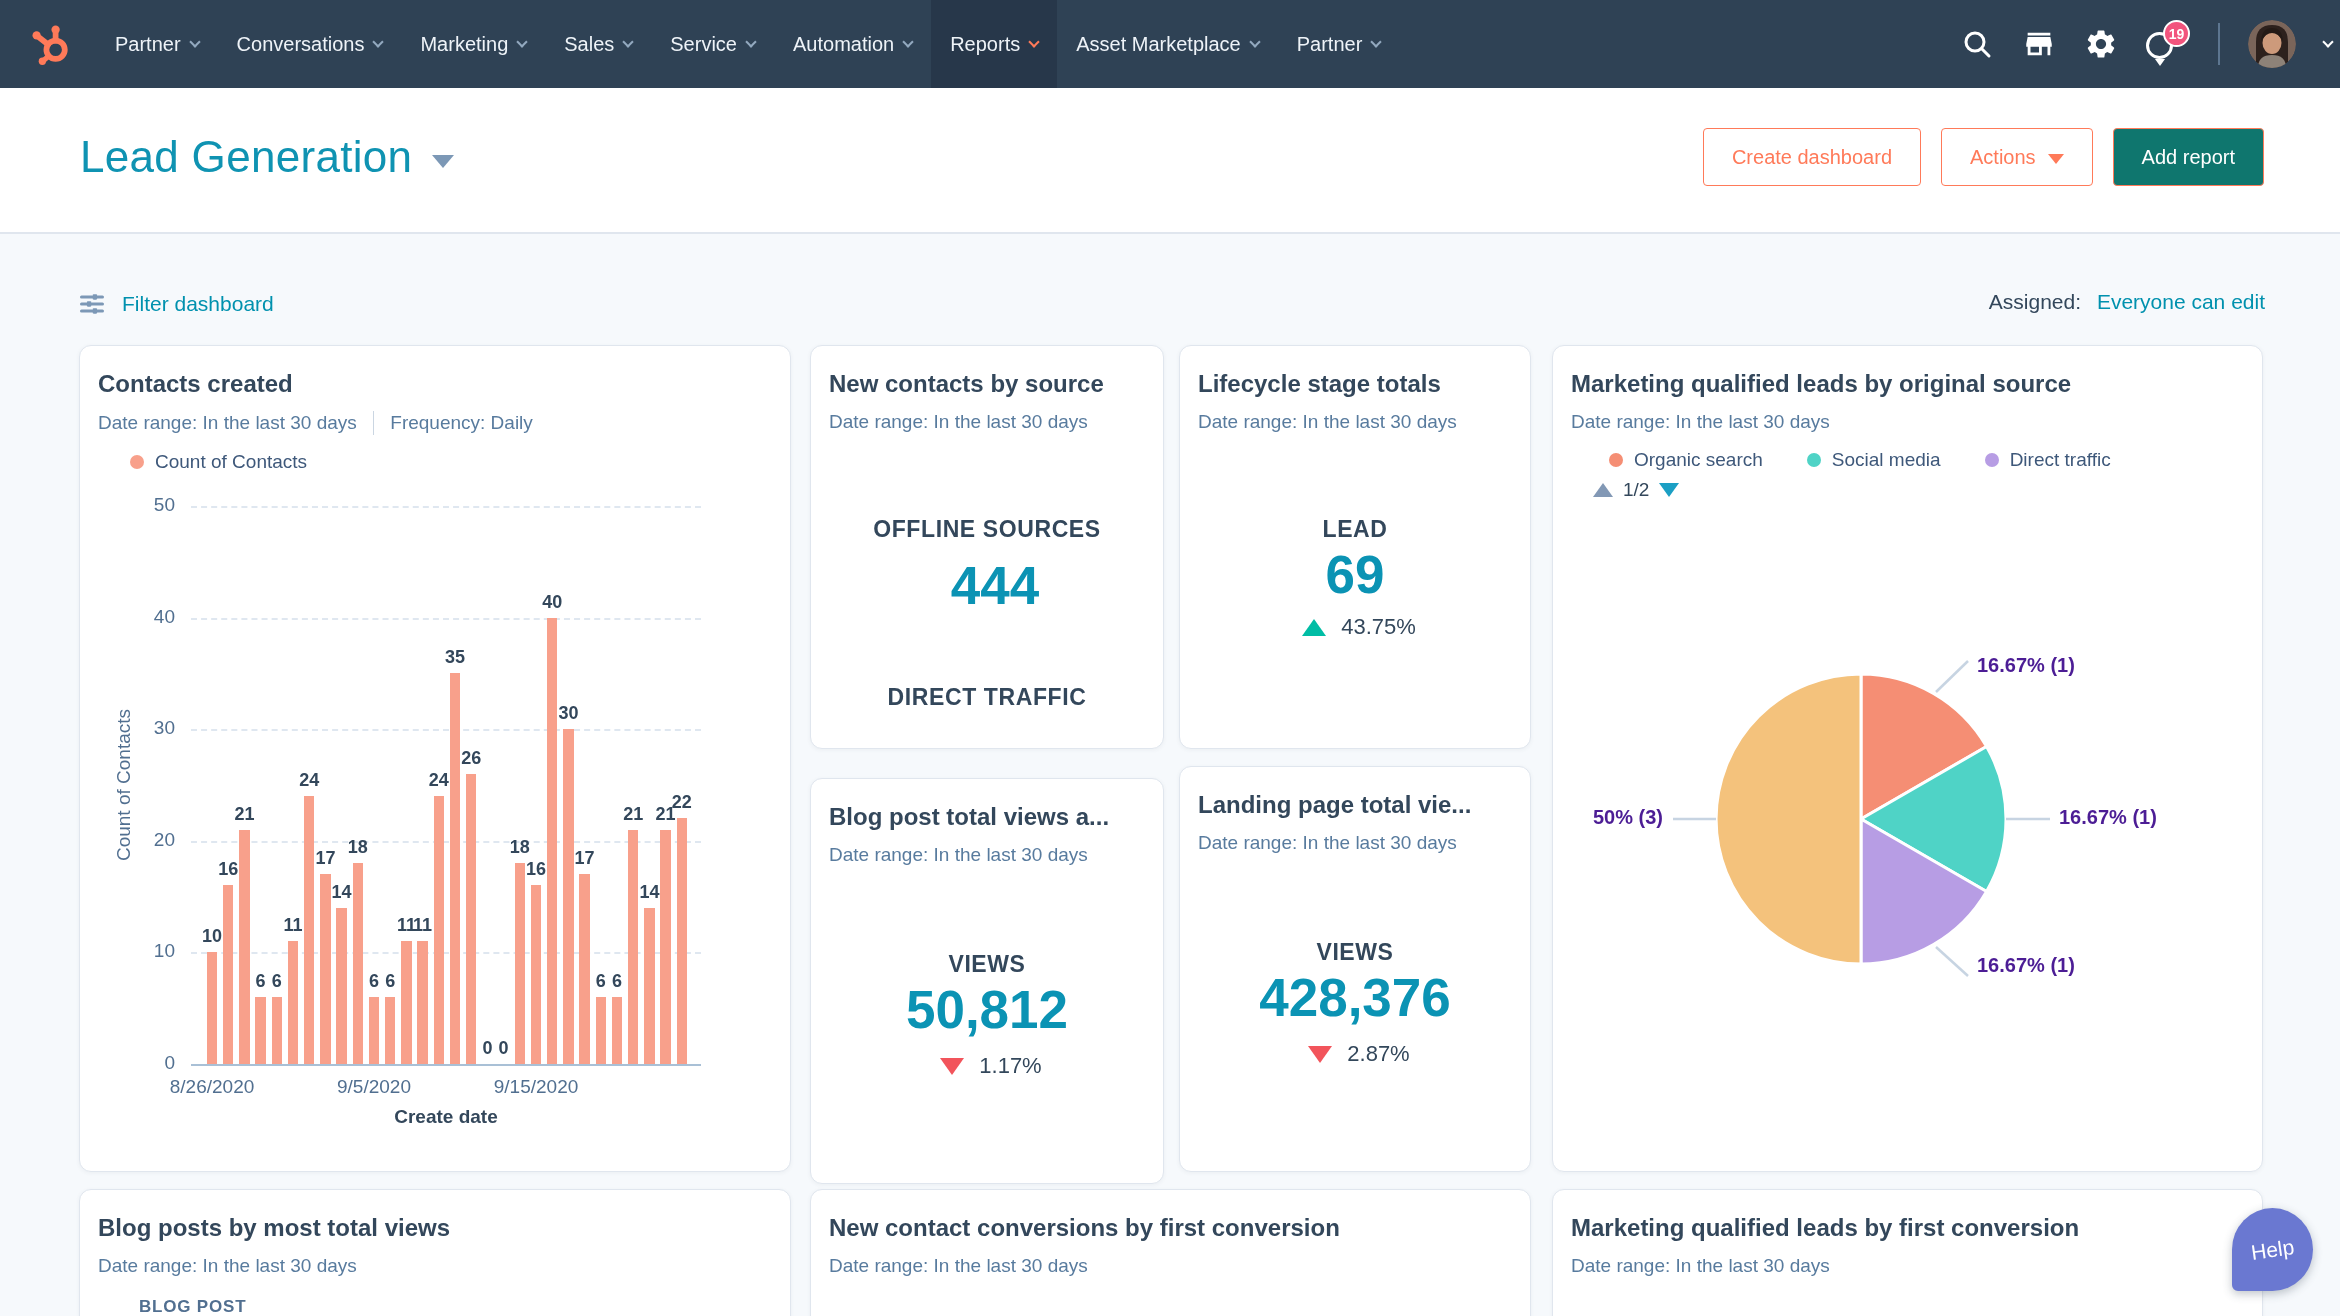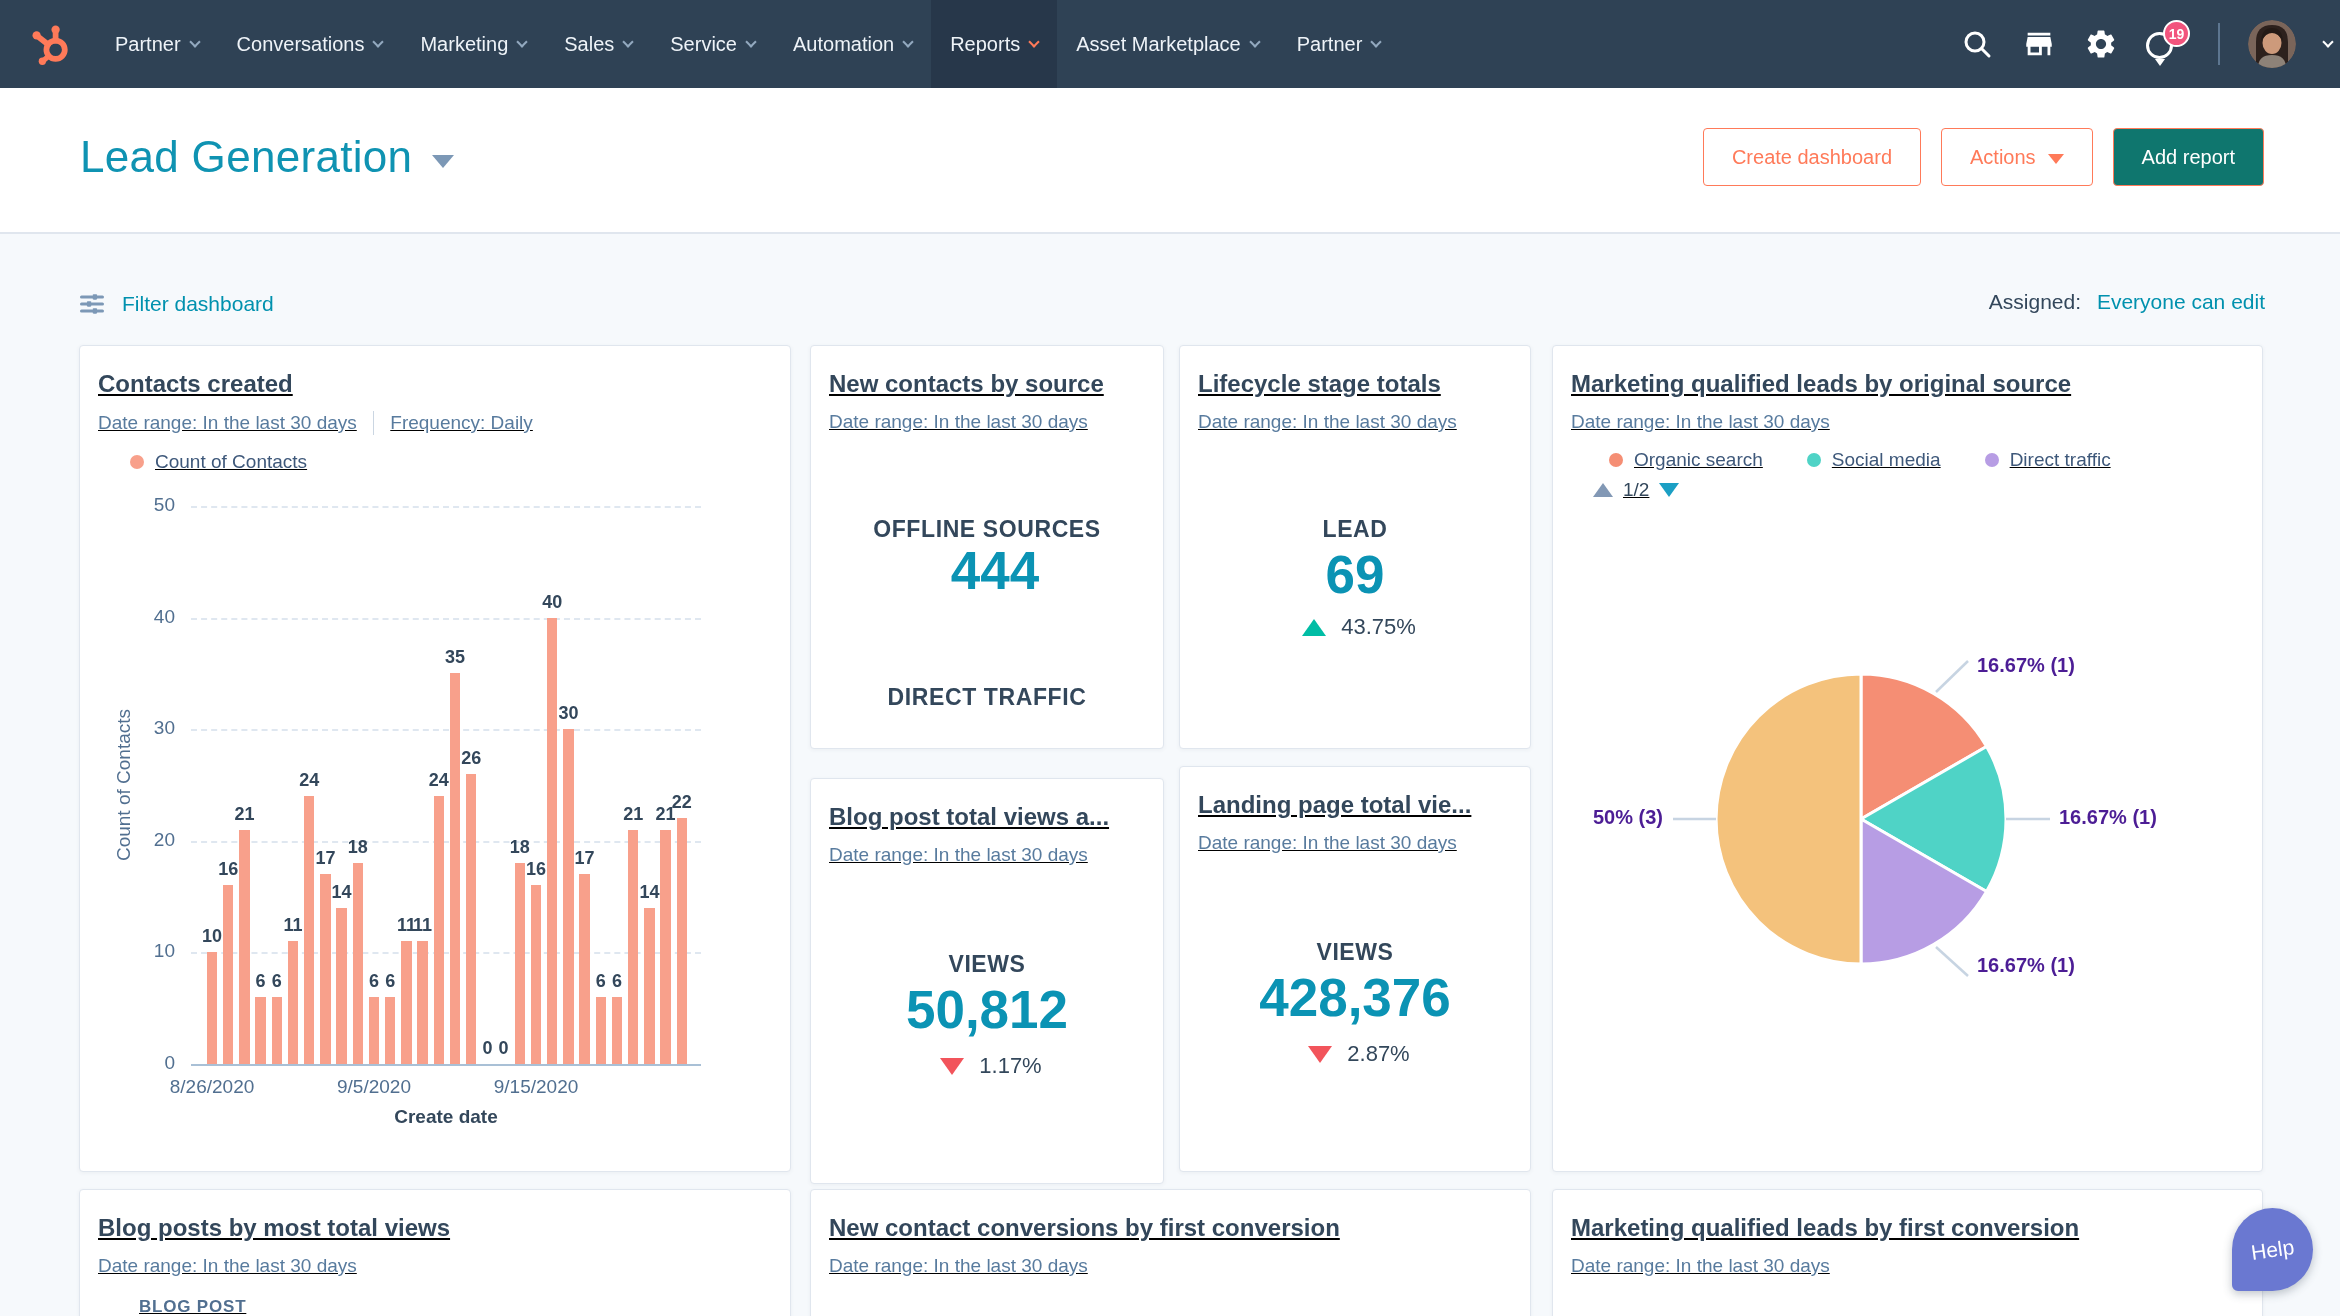--- a/index.html
+++ b/index.html
@@ -49,22 +49,22 @@
                border-top:10px solid #ff7a59; margin-top:3px; }
 
   
   .toolbar { position:absolute; top:286px; left:0; width:2340px; height:44px; }
   .filter-link { position:absolute; left:78px; top:4px; display:flex; align-items:center; gap:16px;
                  color:#0091ae; font-size:21px; font-weight:500; cursor:pointer; }
   .assigned { position:absolute; right:75px; top:4px; font-size:21px; color:#33475b; }
   .assigned a { color:#0091ae; font-weight:500; text-decoration:none; cursor:pointer; margin-left:10px; }
 
   
-  .card { position:absolute; background:#fff; border:1.5px solid #e0e6ee; border-radius:4px;
-          box-shadow:0 1px 4px rgba(45,62,80,.06);text-decoration:underline; }
+  .card { position:absolute; background:#fff; border:1.5px solid #e0e6ee; border-radius:12px;
+          box-shadow:0 1px 4px rgba(45,62,80,.06); }
   .card-title { font-size:24px; font-weight:bold; color:#33475b; margin:24px 20px 0 18px;
                 white-space:nowrap; overflow:hidden; }
   .card-sub { font-size:19px; color:#587b9e; margin:13px 20px 0 18px; display:flex; align-items:center; }
   .sub-div { display:inline-block; width:1.5px; height:24px; background:#cbd6e2; margin:0 16px; }
 
   #card-contacts   { left:79px;  top:345px; width:712px; height:827px; }
   #card-sources    { left:810px; top:345px; width:354px; height:404px; }
   #card-lifecycle  { left:1179px;top:345px; width:352px; height:404px; }
   #card-mql        { left:1552px;top:345px; width:711px; height:827px; }
   #card-blogviews  { left:810px; top:766px; width:354px; height:406px;margin-top:12px; }
@@ -351,21 +351,21 @@
       <div class="bc-xtick" style="left: 381px; top: 730px;">9/15/2020</div>
     </div>
 </div>
 
 <div class="card" id="card-sources">
   <div class="card-title">New contacts by source</div>
   <div class="card-sub">
       <span>Date range: In the last 30 days</span>
     </div>
   <div class="metric-label" style="top:170px;">OFFLINE SOURCES</div>
-  <div class="metric-value" style="top:194px;padding-left:16px;">444</div>
+  <div class="metric-value" style="top:209px;padding-left:16px;">444</div>
   <div class="metric-label" style="top:338px;">DIRECT TRAFFIC</div>
 </div>
 
 <div class="card" id="card-lifecycle">
   <div class="card-title">Lifecycle stage totals</div>
   <div class="card-sub">
       <span>Date range: In the last 30 days</span>
     </div>
   <div class="metric-label" style="top:170px;">LEAD</div>
   <div class="metric-value" style="top:198px;">69</div>

